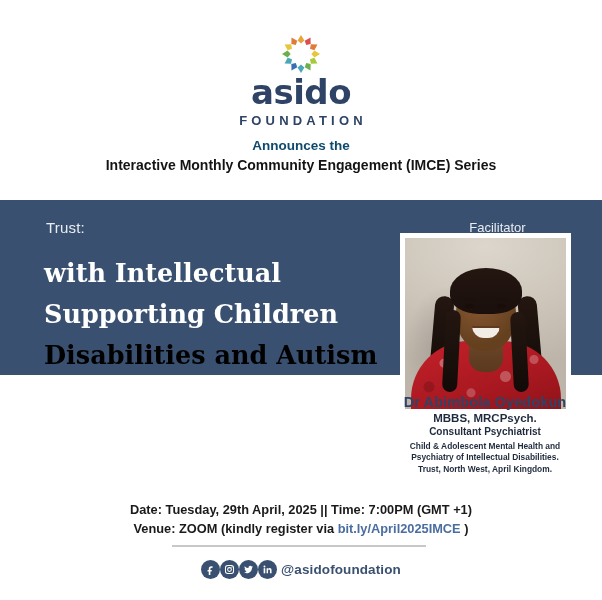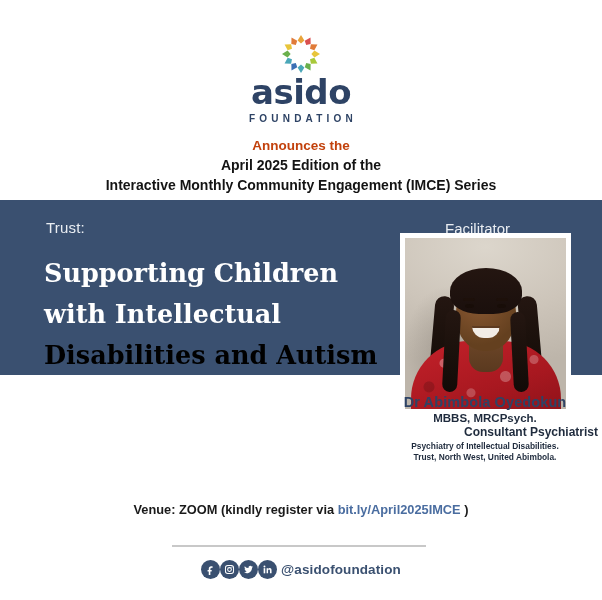--- a/index.html
+++ b/index.html
@@ -39,40 +39,40 @@
     font-family: "DejaVu Sans", sans-serif;
     font-size: 34px;
     font-weight: bold;
     color: #2e4365;
     letter-spacing: -0.5px;
     line-height: 1;
     margin-top: 1px;
   }
   .logo-sub {
     font-family: "Liberation Sans", sans-serif;
-    font-size: 10px;
+    font-size: 13px;
     font-weight: bold;
     color: #2e4365;
     letter-spacing: 4.2px;
     margin-top: 4px;
     padding-left: 4px;
   }
 
   
   .announce {
     position: absolute;
     top: 136px;
     left: 0;
     width: 602px;
     text-align: center;
   }
   .announce-line1 {
     font-size: 13.5px;
     font-weight: bold;
-    color: #c2410c;
+    color: #0c4a6e;
     line-height: 19px;
   }
   .announce-line2 {
     font-size: 14px;
     font-weight: bold;
     color: #141414;
     line-height: 20px;
   }
   .announce-line3 {
     font-size: 14px;
@@ -97,24 +97,24 @@
     top: 219px;
     left: 46px;
     font-size: 15px;
     color: #e9edf2;
     letter-spacing: 0.2px;
   }
 
   .facilitator-label {
     position: absolute;
     top: 220px;
-    left: 396px;
+    left: 416px;
     width: 163px;
     text-align: center;
-    font-size: 15px;
+    font-size: 13px;
     color: #e9edf2;
   }
 
   
   .theme-title {
     position: absolute;
     top: 253px;
     left: 44px;
     width: 360px;
     font-family: "DejaVu Serif", serif;
@@ -253,25 +253,24 @@
     line-height: 17px;
     letter-spacing: 0.1px;
   }
   .cred-qual {
     font-size: 11.5px;
     font-weight: bold;
     line-height: 14px;
     color: #1f2b3d;
   }
   .cred-role {
-    font-size: 12px;
+    font-size: 10px;
     font-weight: bold;
     line-height: 14.5px;
     color: #1f2b3d;
-    text-align: right;
   }
   .cred-small {
     font-size: 8.4px;
     font-weight: bold;
     line-height: 10.6px;
     color: #1f2b3d;
     margin-top: 1px;
   }
 
   
@@ -378,32 +377,31 @@
             </g>
         </g>
       </svg>
     </div>
     <div class="logo-wordmark">asido</div>
     <div class="logo-sub">FOUNDATION</div>
   </div>
 
   <div class="announce">
     <div class="announce-line1">Announces the</div>
-    <div class="announce-line2">April 2025 Edition of the</div>
     <div class="announce-line3">Interactive Monthly Community Engagement (IMCE) Series</div>
   </div>
 
   <div class="band"></div>
 
   <div class="theme-label">Trust:</div>
   <div class="facilitator-label">Facilitator</div>
 
   <div class="theme-title">
+    <div>with Intellectual</div>
     <div>Supporting Children</div>
-    <div>with Intellectual</div>
     <div class="last-line">Disabilities and Autism</div>
   </div>
 
   <div class="photo-frame">
     <div class="photo">
       <div class="ph-bg"></div>
       <div class="ph-shadow"></div>
       <div class="ph-braid r1"></div>
       <div class="ph-braid l1"></div>
       <div class="ph-torso"></div>
@@ -417,25 +415,27 @@
       <div class="ph-eye le"></div>
       <div class="ph-eye re"></div>
       <div class="ph-smile"></div>
     </div>
   </div>
 
   <div class="cred">
     <div class="cred-name">Dr Abimbola Oyedokun</div>
     <div class="cred-qual">MBBS, MRCPsych.</div>
     <div class="cred-role">Consultant Psychiatrist</div>
+    <div class="cred-small">Child &amp; Adolescent Mental Health and</div>
     <div class="cred-small">Psychiatry of Intellectual Disabilities.</div>
-    <div class="cred-small">Trust, North West, United Abimbola.</div>
+    <div class="cred-small">Trust, North West, April Kingdom.</div>
   </div>
 
   <div class="details">
+    <div class="details-line">Date: Tuesday, 29th April, 2025 || Time: 7:00PM (GMT +1)</div>
     <div class="details-line"><span>Venue: ZOOM (kindly register via </span><span class="reg-link">bit.ly/April2025IMCE</span><span> )</span></div>
   </div>
 
   <div class="divider"></div>
 
   <div class="social">
     <span class="soc-icon">
       <svg width="11" height="11" viewBox="0 0 24 24" fill="#ffffff">
           <path d="M14.5 8.2h2.2V5.3c-.4-.05-1.7-.17-3.2-.17-3.2 0-5.3 1.9-5.3 5.4v2.4H5.6v3.3h2.6v8.3h3.5v-8.3h2.7l.4-3.3h-3.1v-2.1c0-.95.26-1.6 1.6-1.6z"></path>
         </svg>

